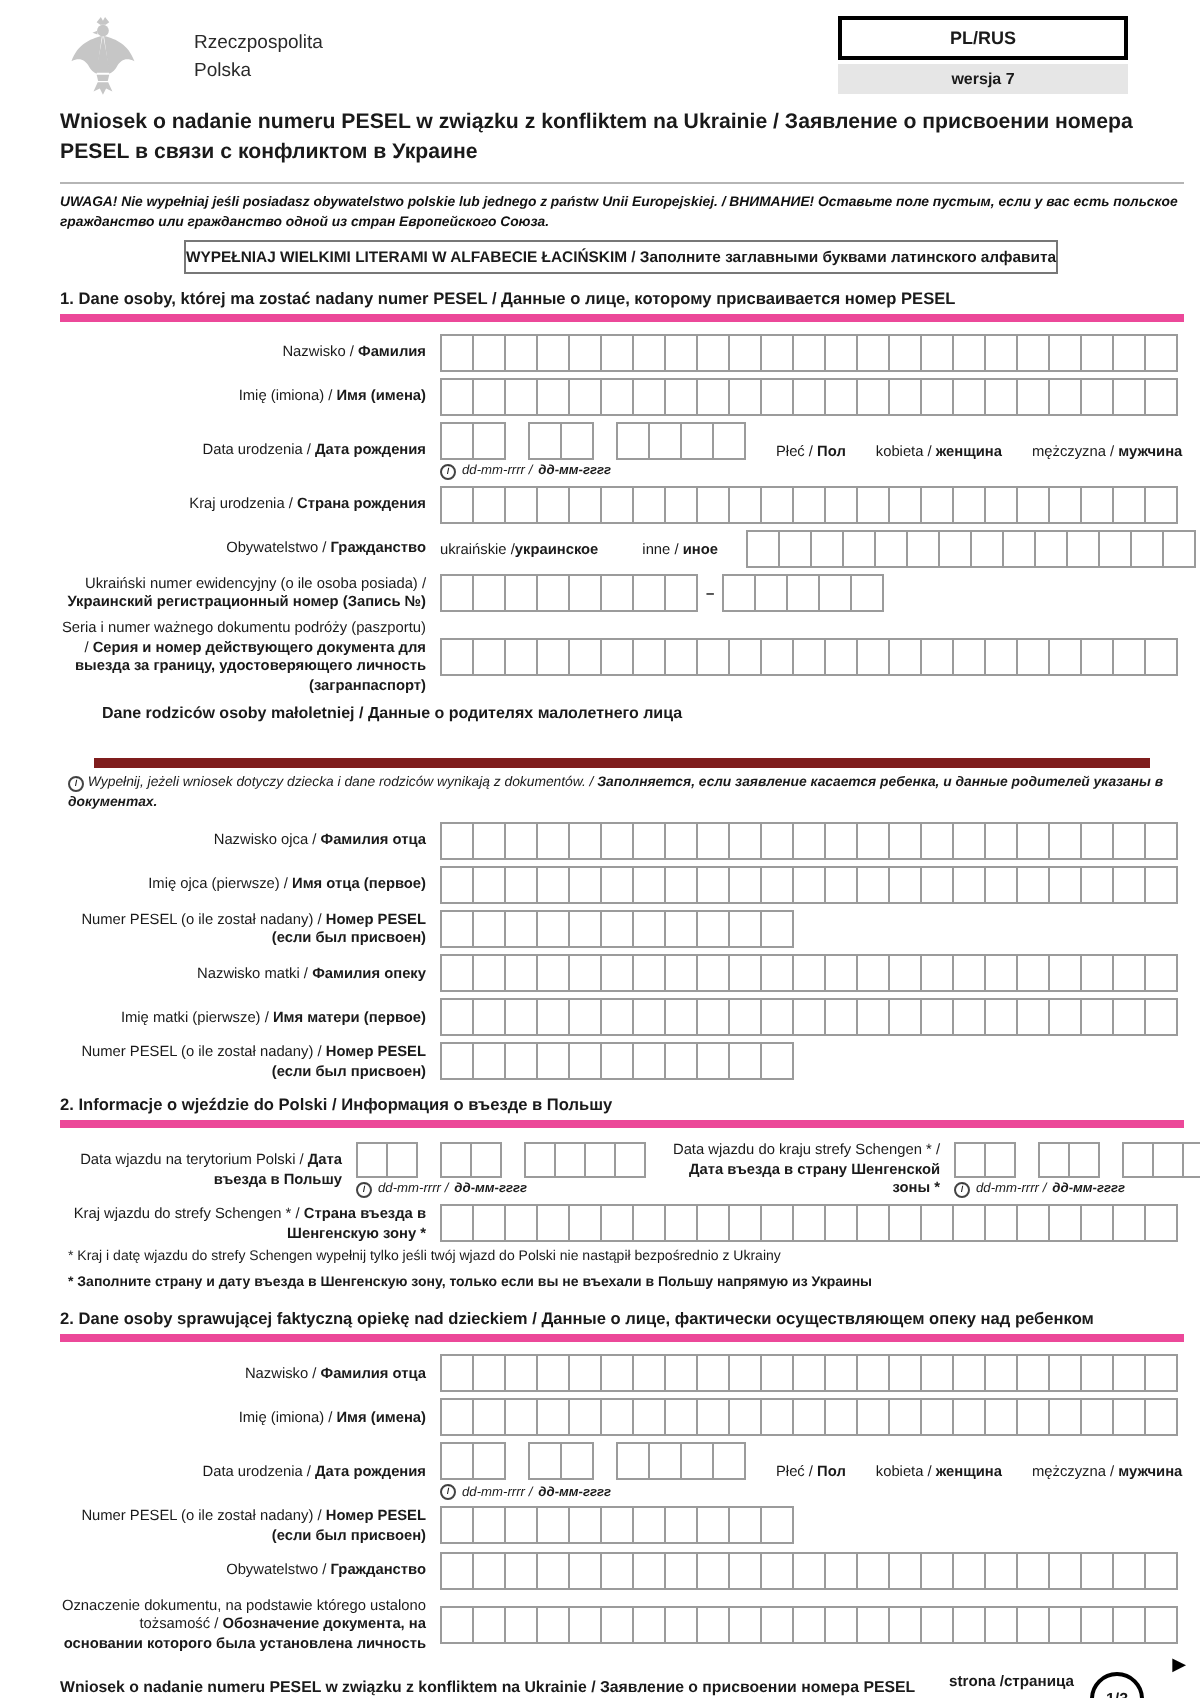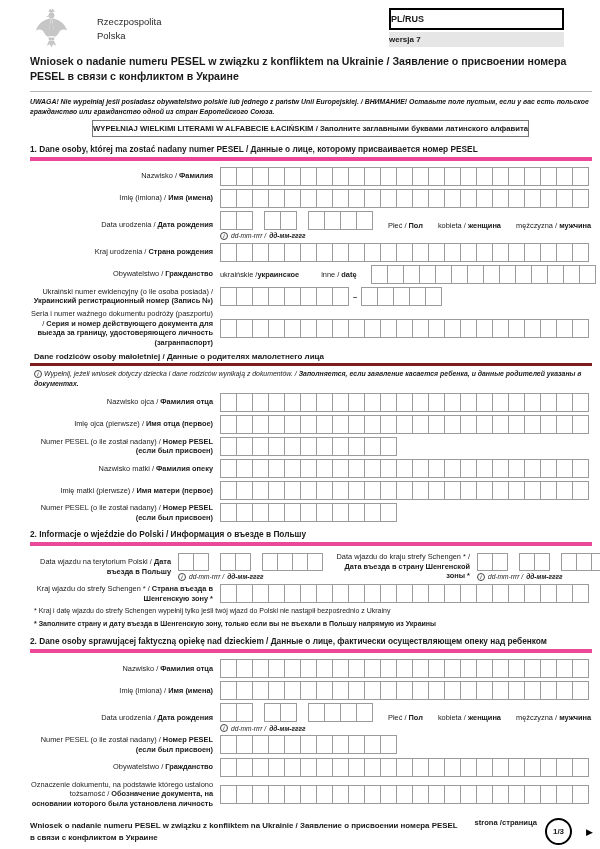--- a/index.html
+++ b/index.html
@@ -3,29 +3,29 @@
 <meta charset="utf-8">
 <style>
   *{box-sizing:border-box;margin:0;padding:0}
   html,body{width:600px;height:849px}
   body{background:#fff;color:#1a1a1a;font-family:"Liberation Sans",sans-serif;font-size:7.5px;position:relative;overflow:hidden}
   .page{padding:8px 8px 0 30px}
   
   .hdr{display:flex;justify-content:space-between;align-items:flex-start;margin-bottom:2px}
   .brand{display:flex;gap:27px;align-items:center;margin-left:4px}
   .brand-name{font-size:9.5px;line-height:1.5;color:#2a2a2a}
-  .badge-wrap{width:175px;margin-right:28px;text-align:left}
+  .badge-wrap{width:145px;margin-right:28px;text-align:center}
   .badge{border:2px solid #000;font-weight:bold;font-size:9px;padding:4px 0;background:#fff}
   .version{background:#e6e6e6;font-weight:bold;font-size:8px;padding:3px 0;margin-top:2px}
   .title{font-size:10.6px;font-weight:bold;line-height:1.4;margin:4px 0 0;padding-bottom:7px;border-bottom:1px solid #b5b5b5}
   .warning{font-style:italic;font-size:6.9px;line-height:1.45;margin:5px 0 3px;color:#111}
   .instruction{border:1px solid #777;width:-moz-fit-content;width:fit-content;margin:2px 0 7px 62px;padding:3px 0;font-weight:bold;font-size:7.7px}
   
   .sec-title{font-weight:bold;font-size:8.3px;border-bottom:4px solid #ec4899;padding-bottom:3px;margin:7px 0 6px}
-  .subhdr{font-weight:bold;font-size:8px;border-bottom:3px solid #7f1d1d;padding-bottom:2px;margin:5px 0 3px;padding-left:4px}
+  .subhdr{font-weight:bold;font-size:8px;border-bottom:5px solid #7f1d1d;padding-bottom:18px;margin:5px 17px 3px;padding-left:4px}
   .note{font-style:italic;font-size:6.9px;line-height:1.4;margin:0 0 4px 4px}
   .row{display:flex;align-items:center;margin-bottom:3px}
   .lbl{width:190px;padding-right:7px;text-align:right;line-height:1.3;flex-shrink:0;font-size:7.4px}
   .ru{font-weight:bold}
   .cells{display:flex}
   .cell{width:17px;height:19px;border:1px solid #9b9b9b;margin-left:-1px;background:#fff}
   .cells .cell:first-child{margin-left:0}
   .cells.small .cell{width:16px;height:18px}
   .dash{margin:0 4px;font-weight:bold;align-self:center}
   .dgroup{display:flex;margin-right:11px}
@@ -203,21 +203,21 @@
         <div class="cell"></div>
         <div class="cell"></div>
         <div class="cell"></div>
         <div class="cell"></div>
       </div>
   </div>
 
   <div class="row">
     <div class="lbl"><span>Obywatelstwo /</span> <span class="ru">Гражданство</span></div>
     <span class="opt" style="margin-right:22px"><span>ukraińskie /</span><span class="ru">украинское</span></span>
-    <span class="opt" style="margin-right:14px"><span>inne /</span> <span class="ru">datę</span></span>
+    <span class="opt" style="margin-right:14px"><span>inne /</span> <span class="ru">иное</span></span>
     <div class="cells">
         <div class="cell"></div>
         <div class="cell"></div>
         <div class="cell"></div>
         <div class="cell"></div>
         <div class="cell"></div>
         <div class="cell"></div>
         <div class="cell"></div>
         <div class="cell"></div>
         <div class="cell"></div>

